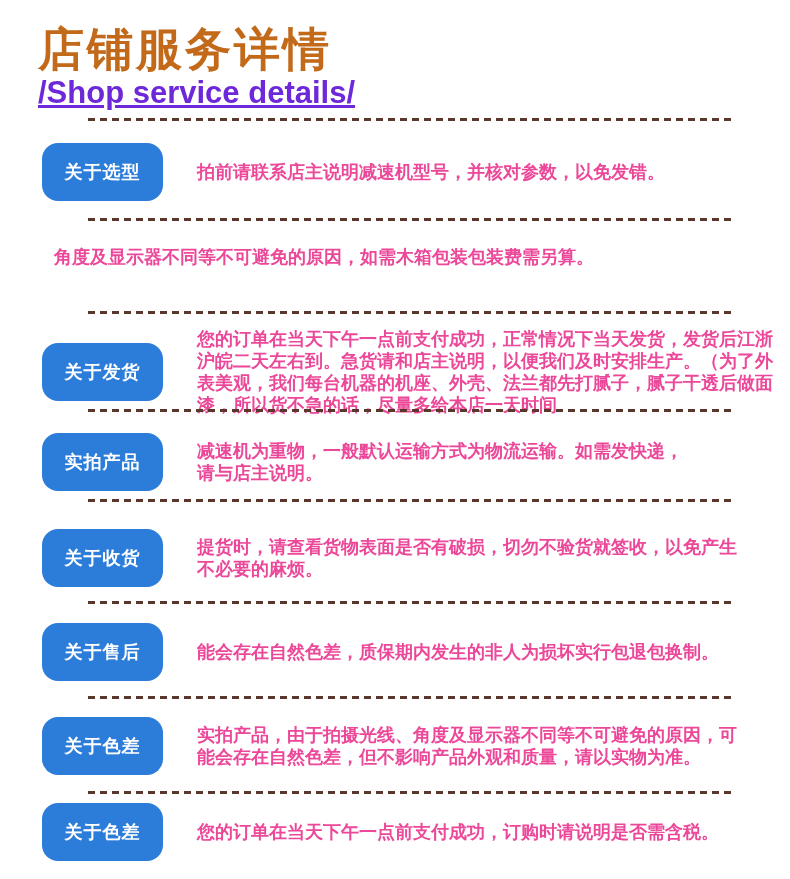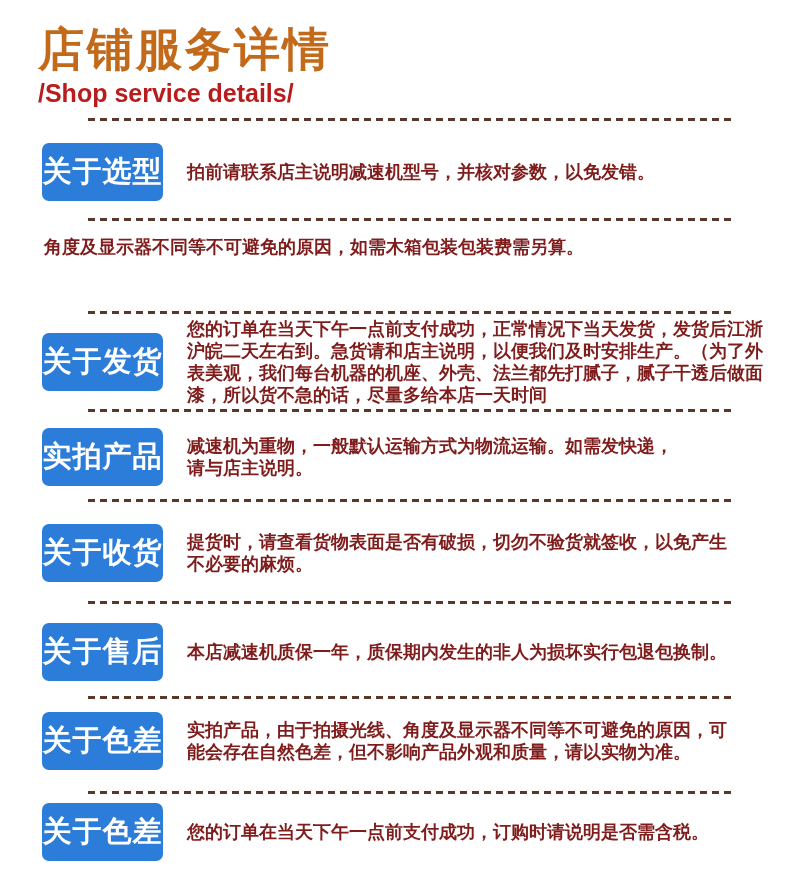--- a/index.html
+++ b/index.html
@@ -24,59 +24,60 @@
   .title {
     margin: 0;
     font-size: 46px;
     line-height: 50px;
     font-weight: bold;
     color: #c2691a;
     letter-spacing: 3px;
   }
   .subtitle {
     margin-top: 2px;
-    font-size: 25px;
+    font-size: 31px;
     line-height: 34px;
     font-weight: bold;
-    color: #b91c1c;
+    color: #6d28d9;
+    text-decoration: underline;
   }
   .sep {
     position: absolute;
     left: 88px;
     width: 647px;
     height: 3px;
     background: repeating-linear-gradient(90deg, #5a372b 0 7px, transparent 7px 12px);
   }
   .section {
     position: absolute;
     left: 42px;
     display: flex;
     align-items: center;
     gap: 22px;
   }
   .label-box {
     flex: 0 0 121px;
     width: 121px;
     height: 58px;
     background: #2b7dd9;
-    border-radius: 7px;
+    border-radius: 16px;
     color: #ffffff;
-    font-size: 29px;
+    font-size: 18px;
     font-weight: bold;
     letter-spacing: 1px;
     display: flex;
     align-items: center;
     justify-content: center;
   }
   .section-text {
-    margin: 2px;
+    margin: 12px;
     width: 578px;
     font-size: 18px;
     font-weight: bold;
-    color: #7f1d1d;
+    color: #ec4899;
     line-height: 22px;
     white-space: pre-line;
   }
 </style>
 </head>
 <body>
 
 <div class="page">
 
   <div class="header">
@@ -124,21 +125,21 @@
     </div>
     <p class="section-text">提货时，请查看货物表面是否有破损，切勿不验货就签收，以免产生
 不必要的麻烦。</p>
   </div>
 
   <div class="sep" style="top:601px"></div>
   <div class="section" style="top:623px">
     <div class="label-box">
       <span>关于售后</span>
     </div>
-    <p class="section-text">本店减速机质保一年，质保期内发生的非人为损坏实行包退包换制。</p>
+    <p class="section-text">能会存在自然色差，质保期内发生的非人为损坏实行包退包换制。</p>
   </div>
 
   <div class="sep" style="top:696px"></div>
   <div class="section" style="top:712px">
     <div class="label-box">
       <span>关于色差</span>
     </div>
     <p class="section-text">实拍产品，由于拍摄光线、角度及显示器不同等不可避免的原因，可
 能会存在自然色差，但不影响产品外观和质量，请以实物为准。</p>
   </div>

